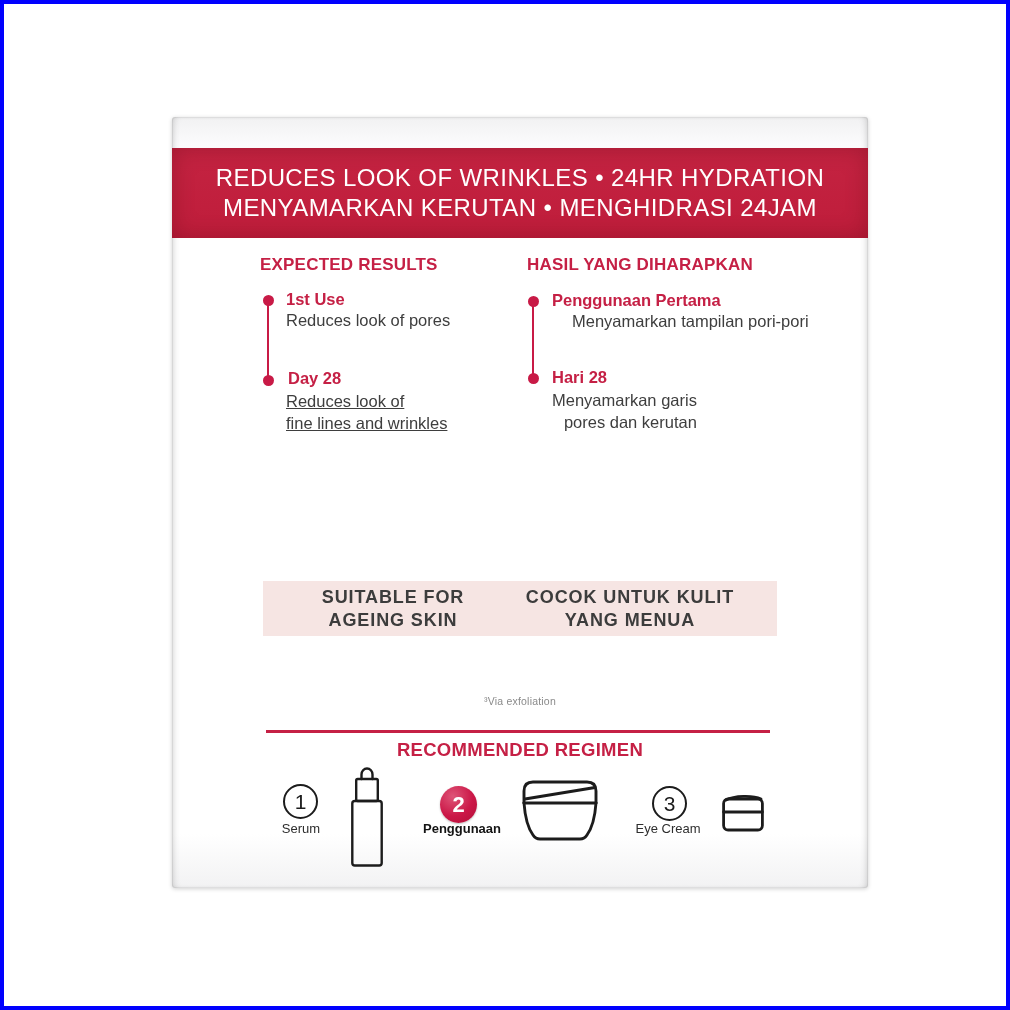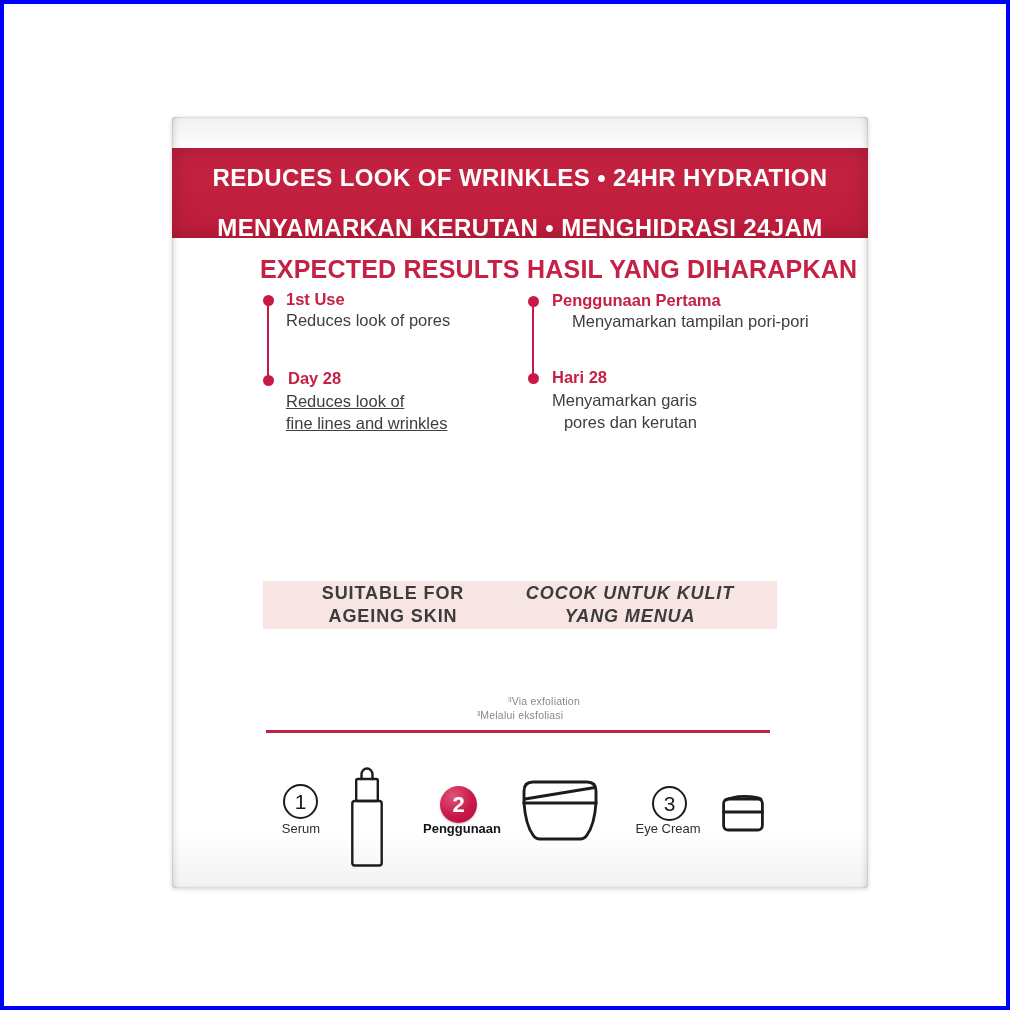--- a/index.html
+++ b/index.html
@@ -21,26 +21,26 @@
   }
   
   .banner {
     position:absolute; left:0; top:31px; width:100%; height:90px;
     background:linear-gradient(180deg,#c42341 0%, #bf1d3b 100%);
     box-shadow: inset 0 0 22px rgba(70,0,12,0.28);
     display:flex; flex-direction:column; justify-content:center; align-items:center;
     gap:0;
   }
   .banner-line {
-    color:#ffffff; font-size:24px; font-weight:bold; letter-spacing:0.4px;
-    line-height:30px; white-space:nowrap;margin-top:20px;
+    color:#ffffff; font-size:24px; font-weight:normal; letter-spacing:0.4px;
+    line-height:30px; white-space:nowrap;
   }
   
   .col-heading {
-    position:absolute; font-size:25px; font-weight:bold; color:#c52045;
+    position:absolute; font-size:17px; font-weight:bold; color:#c52045;
     letter-spacing:0.2px; white-space:nowrap;
   }
   .h-en { left:88px;  top:138px; }
   .h-id { left:355px; top:138px; }
   .tl-line { position:absolute; width:2.6px; background:#c81a46; border-radius:2px; }
   .tl-line.en { left:94.7px; top:183px; height:80px; }
   .tl-line.id { left:359.7px; top:184px; height:77px; }
   .tl-dot { position:absolute; width:11px; height:11px; border-radius:50%; background:#c81a46; }
   .d-en1 { left:90.5px; top:177.5px; }
   .d-en2 { left:90.5px; top:257.5px; }
@@ -57,36 +57,36 @@
   .t-en1 { left:114px; top:172px; }
   .b-en1 { left:114px; top:192px; }
   .t-en2 { left:116px; top:251px; }
   .b-en2 { left:114px; top:273px;text-decoration:underline; }
   .t-id1 { left:380px; top:173px; }
   .b-id1 { left:380px; top:193px;margin-left:20px; }
   .t-id2 { left:380px; top:250px; }
   .b-id2 { left:380px; top:272px;text-align:right; }
   
   .band {
-    position:absolute; left:91px; top:464px; width:514px; height:48px;
+    position:absolute; left:91px; top:464px; width:514px; height:55px;
     background:#f6e5e3;
   }
   .band-block {
     position:absolute; top:50%; transform:translate(-50%,-50%);
     text-align:center; font-size:18px; font-weight:bold; color:#3c3c3c;
     letter-spacing:0.9px; line-height:23px; white-space:nowrap;
   }
   .band-en { left:130px; }
-  .band-id { left:367px;font-style:italic; }
+  .band-id { left:367px; }
   
   .footnote {
     position:absolute; left:0; width:100%; text-align:center;
     font-size:10.5px; color:#8a8a8a; line-height:14px; letter-spacing:0.2px;
   }
-  .fn-en { top:577px;padding-left:24px; }
+  .fn-en { top:577px; }
   .fn-id { top:591px; }
   
   .divider { position:absolute; left:94px; top:613px; width:504px; height:2.6px; background:#c52045; }
   .regimen-heading {
     position:absolute; left:0; top:622px; width:100%; text-align:center;
     font-size:18.5px; font-weight:bold; color:#c52045; letter-spacing:0.3px;
   }
   .step-circle {
     position:absolute; box-sizing:border-box; width:35px; height:35px;
     border:2.6px solid #1c1c1c; border-radius:50%;
@@ -157,23 +157,23 @@
         <div>SUITABLE FOR</div>
         <div>AGEING SKIN</div>
       </div>
       <div class="band-block band-id">
         <div>COCOK UNTUK KULIT</div>
         <div>YANG MENUA</div>
       </div>
     </div>
 
     <div class="footnote fn-en">³Via exfoliation</div>
-    <div class="footnote fn-id">³Melalui eksfoliasi</div>
 
     <div class="divider"></div>
+    <div class="regimen-heading">RECOMMENDED REGIMEN</div>
 
     <div class="step-circle c1">
       <span>1</span>
     </div>
     <div class="step-label l1">Serum</div>
     <svg class="icon-svg svg-serum" width="32" height="105" viewBox="0 0 32 105" fill="none" stroke="#1c1c1c" stroke-width="2.4" stroke-linecap="round" stroke-linejoin="round">
       <path d="M10.5,17 v-4.5 a5.5,6 0 0 1 11,0 v4.5"></path>
       <rect x="5.2" y="17" width="21.6" height="22" rx="1.5"></rect>
       <rect x="1.3" y="39" width="29.4" height="64.5" rx="2.5"></rect>
     </svg>

